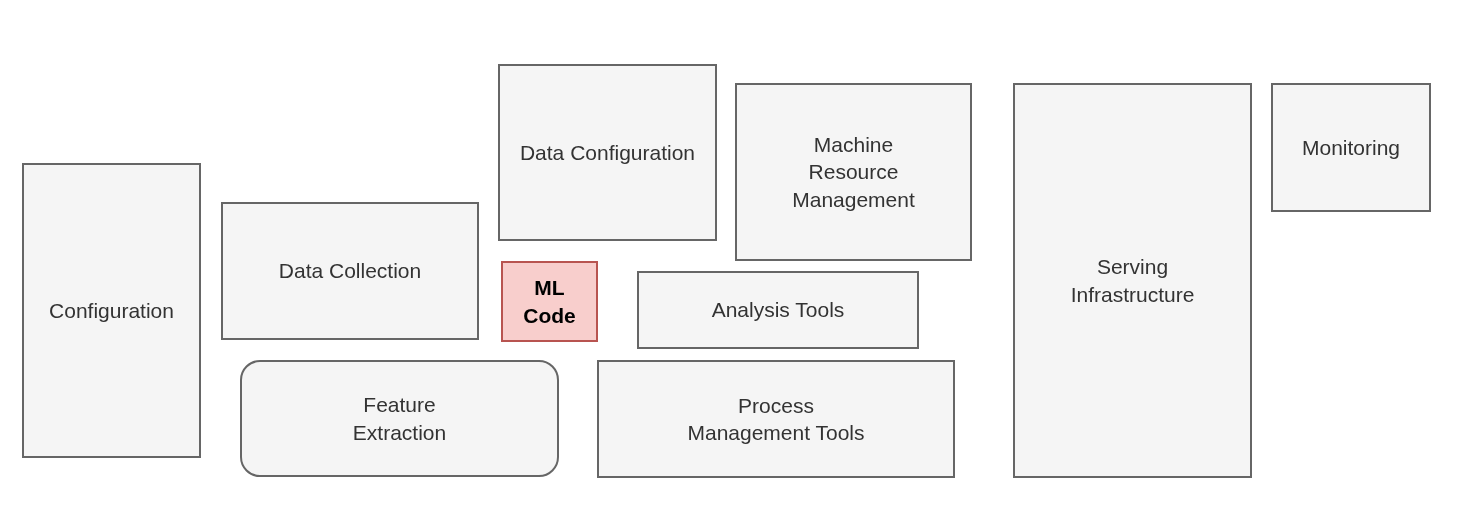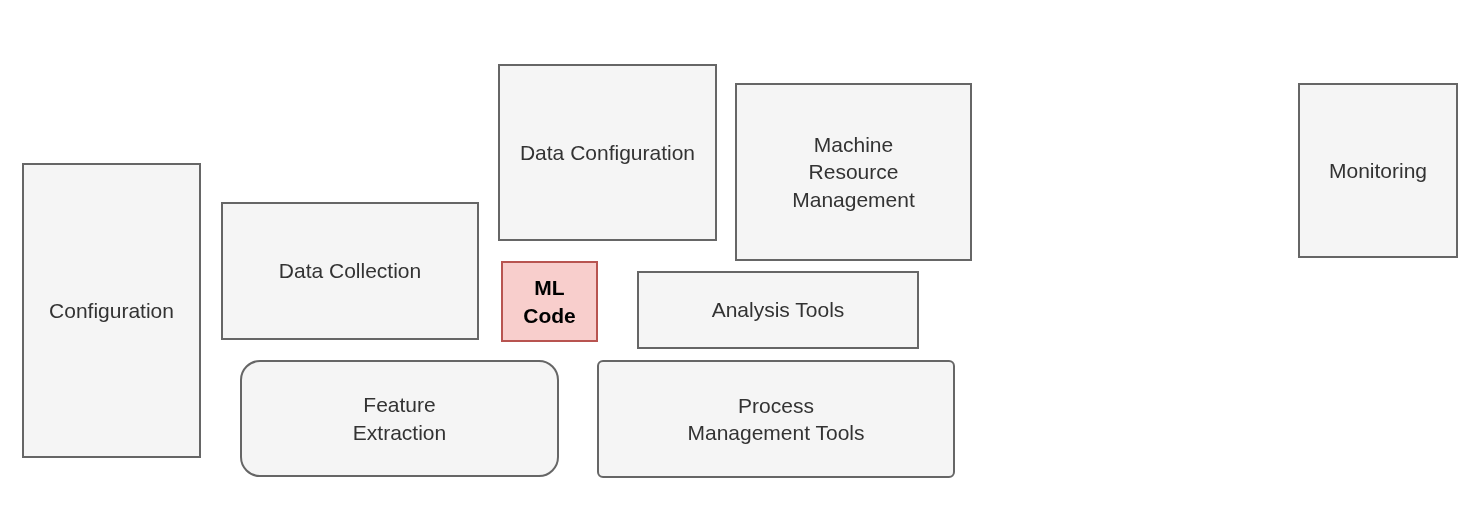--- a/index.html
+++ b/index.html
@@ -36,23 +36,23 @@
     font-weight: bold;
   }
   
   .b-configuration        { left: 22px;   top: 163px; width: 179px; height: 295px; }
   .b-data-collection      { left: 221px;  top: 202px; width: 258px; height: 138px; }
   .b-feature-extraction   { left: 240px;  top: 360px; width: 319px; height: 117px; border-radius: 20px; }
   .b-data-verification    { left: 498px;  top: 64px;  width: 219px; height: 177px; }
   .b-ml-code              { left: 501px;  top: 261px; width: 97px;  height: 81px;  }
   .b-machine-resource-management { left: 735px; top: 83px; width: 237px; height: 178px; }
   .b-analysis-tools       { left: 637px;  top: 271px; width: 282px; height: 78px;  }
-  .b-process-management-tools { left: 597px; top: 360px; width: 358px; height: 118px; border-radius: 6px; }
+  .b-process-management-tools { left: 597px; top: 360px; width: 358px; height: 118px; }
   .b-serving-infrastructure { left: 1013px; top: 83px; width: 239px; height: 395px; }
-  .b-monitoring           { left: 1271px; top: 83px;  width: 160px; height: 175px; margin-left: 27px; }
+  .b-monitoring           { left: 1271px; top: 83px;  width: 160px; height: 129px; }
 </style>
 </head>
 <body>
 
 <div class="canvas" style="--background: #ffffff; --box-fill: #f5f5f5; --box-border: #666666; --box-text: #333333; --highlight-fill: #f8cecc; --highlight-border: #b85450; --highlight-text: #000000;">
   <div class="box b-data-collection">Data Collection</div>
 
   <div class="box b-configuration">Configuration</div>
 
   <div class="box b-feature-extraction">Feature
@@ -65,15 +65,17 @@
 
   <div class="box b-machine-resource-management">Machine
 Resource
 Management</div>
 
   <div class="box b-analysis-tools">Analysis Tools</div>
 
   <div class="box b-process-management-tools">Process
 Management Tools</div>
 
+  <div class="box b-serving-infrastructure">Serving
+Infrastructure</div>
 
   <div class="box b-monitoring">Monitoring</div>
 </div>
 
 </body></html>

